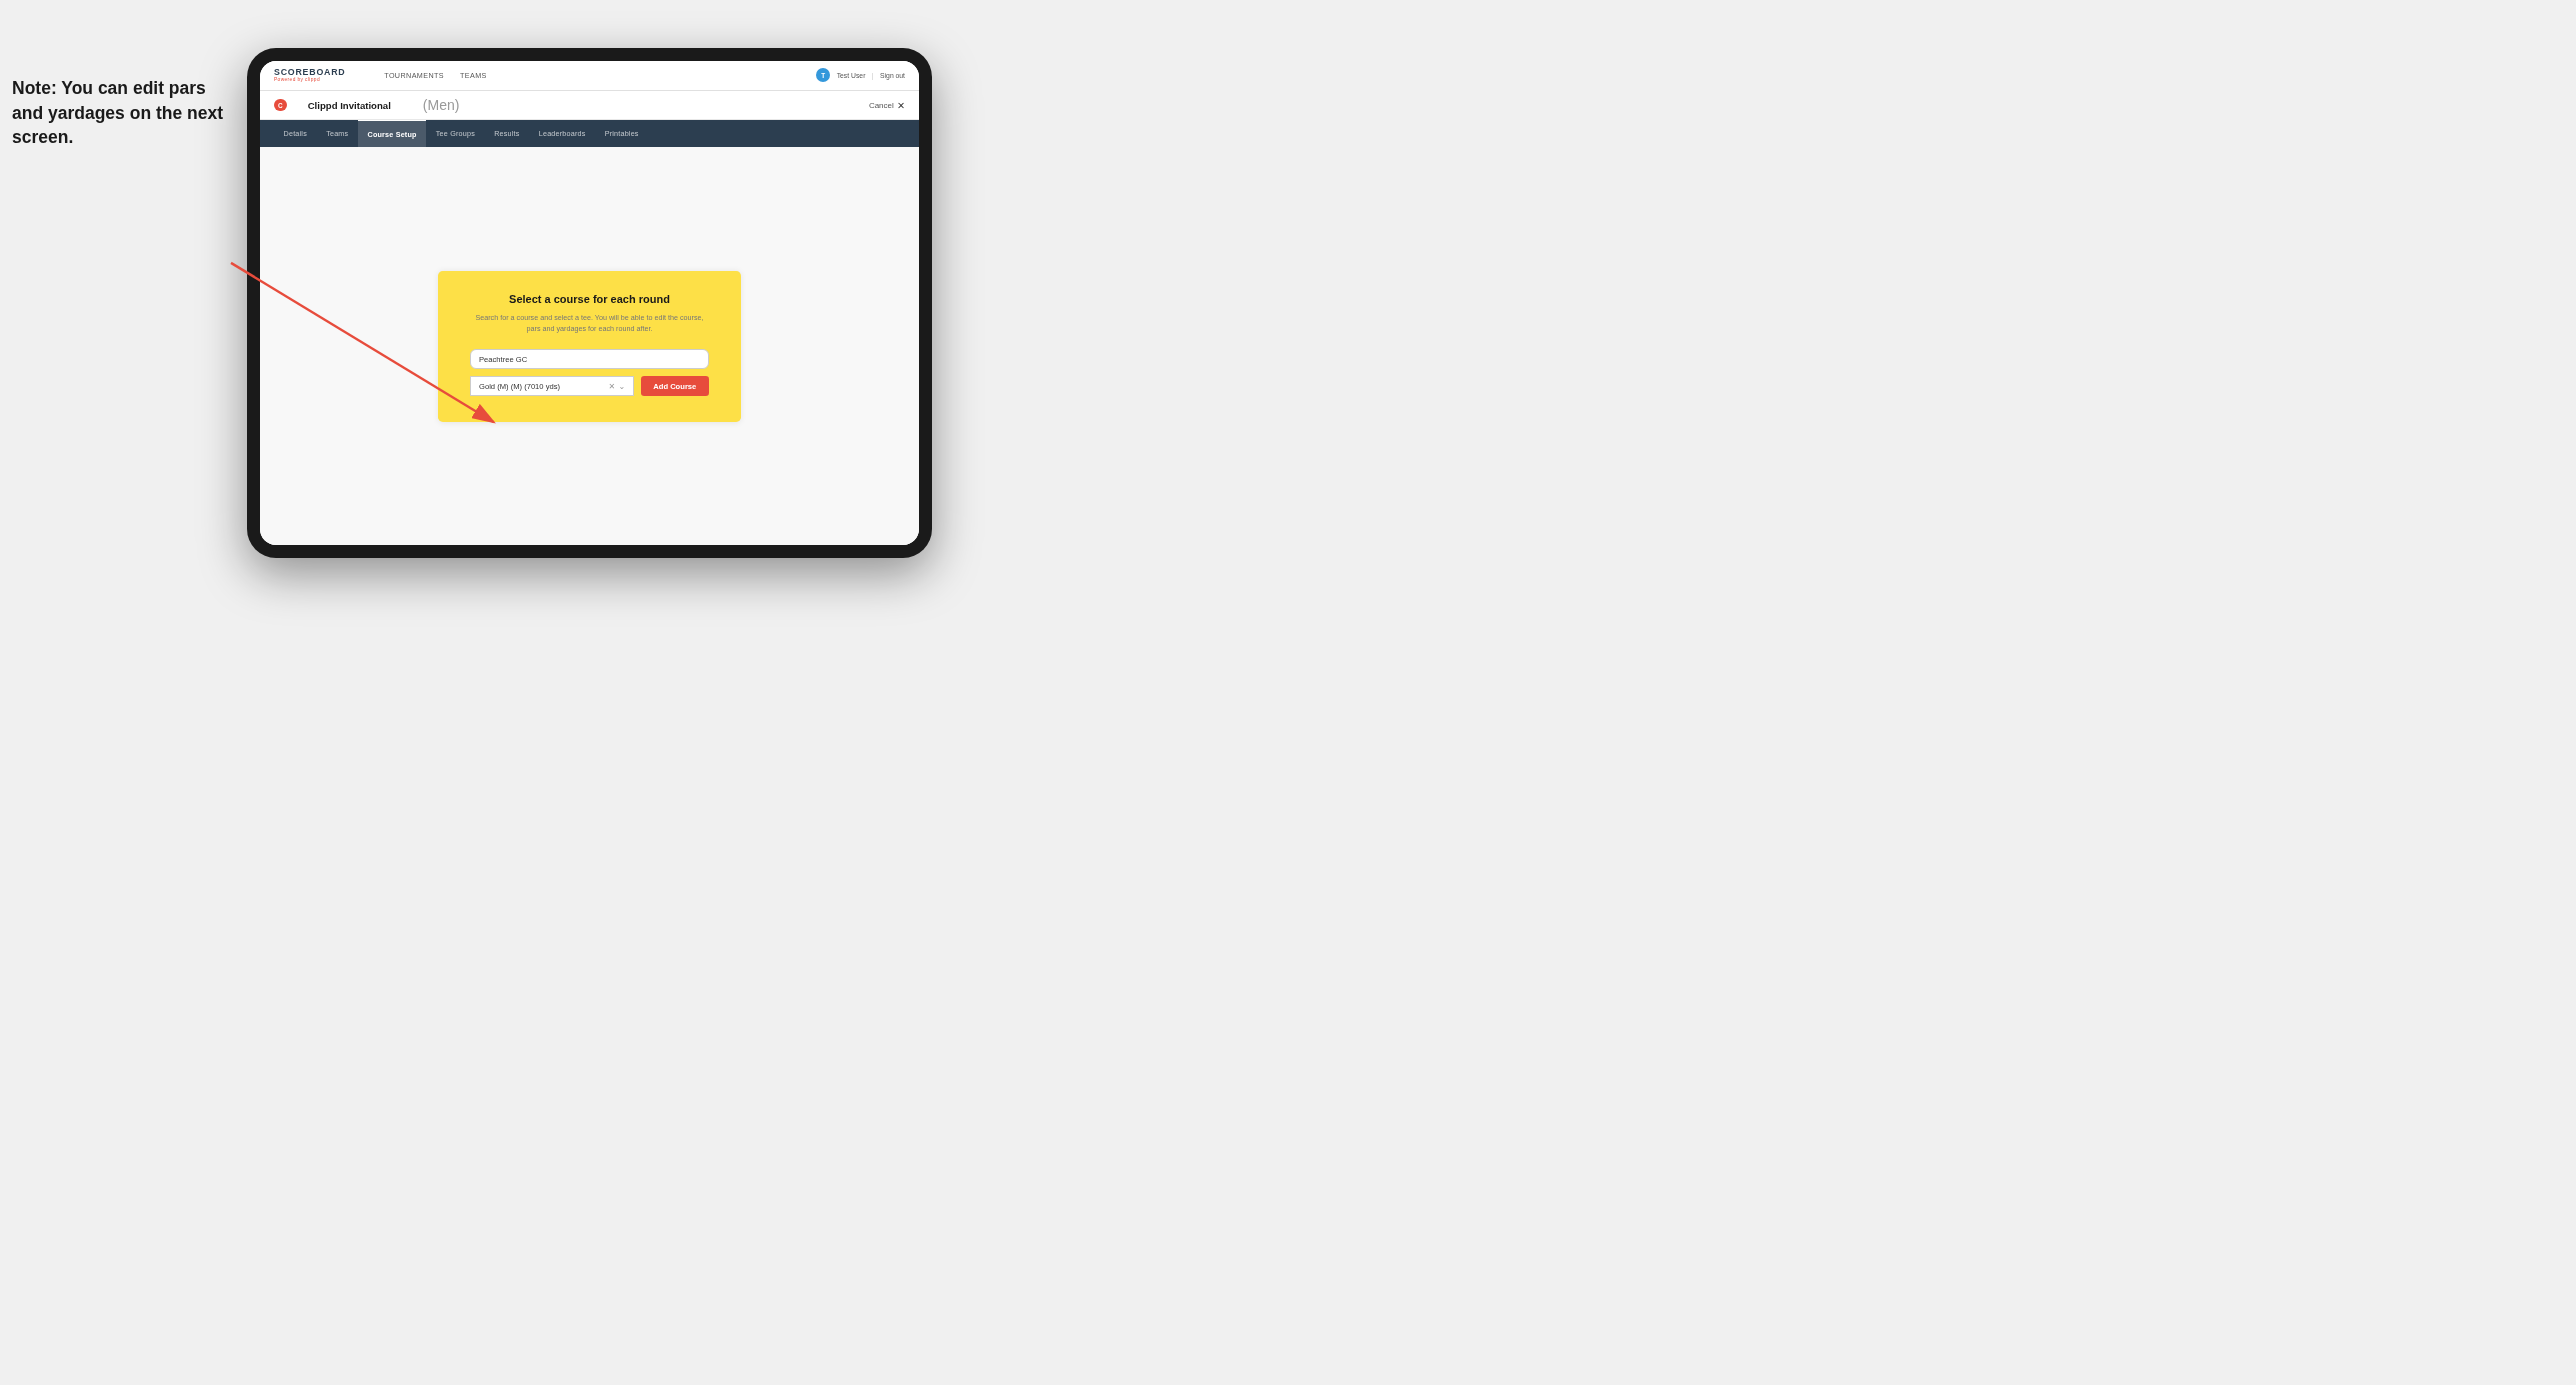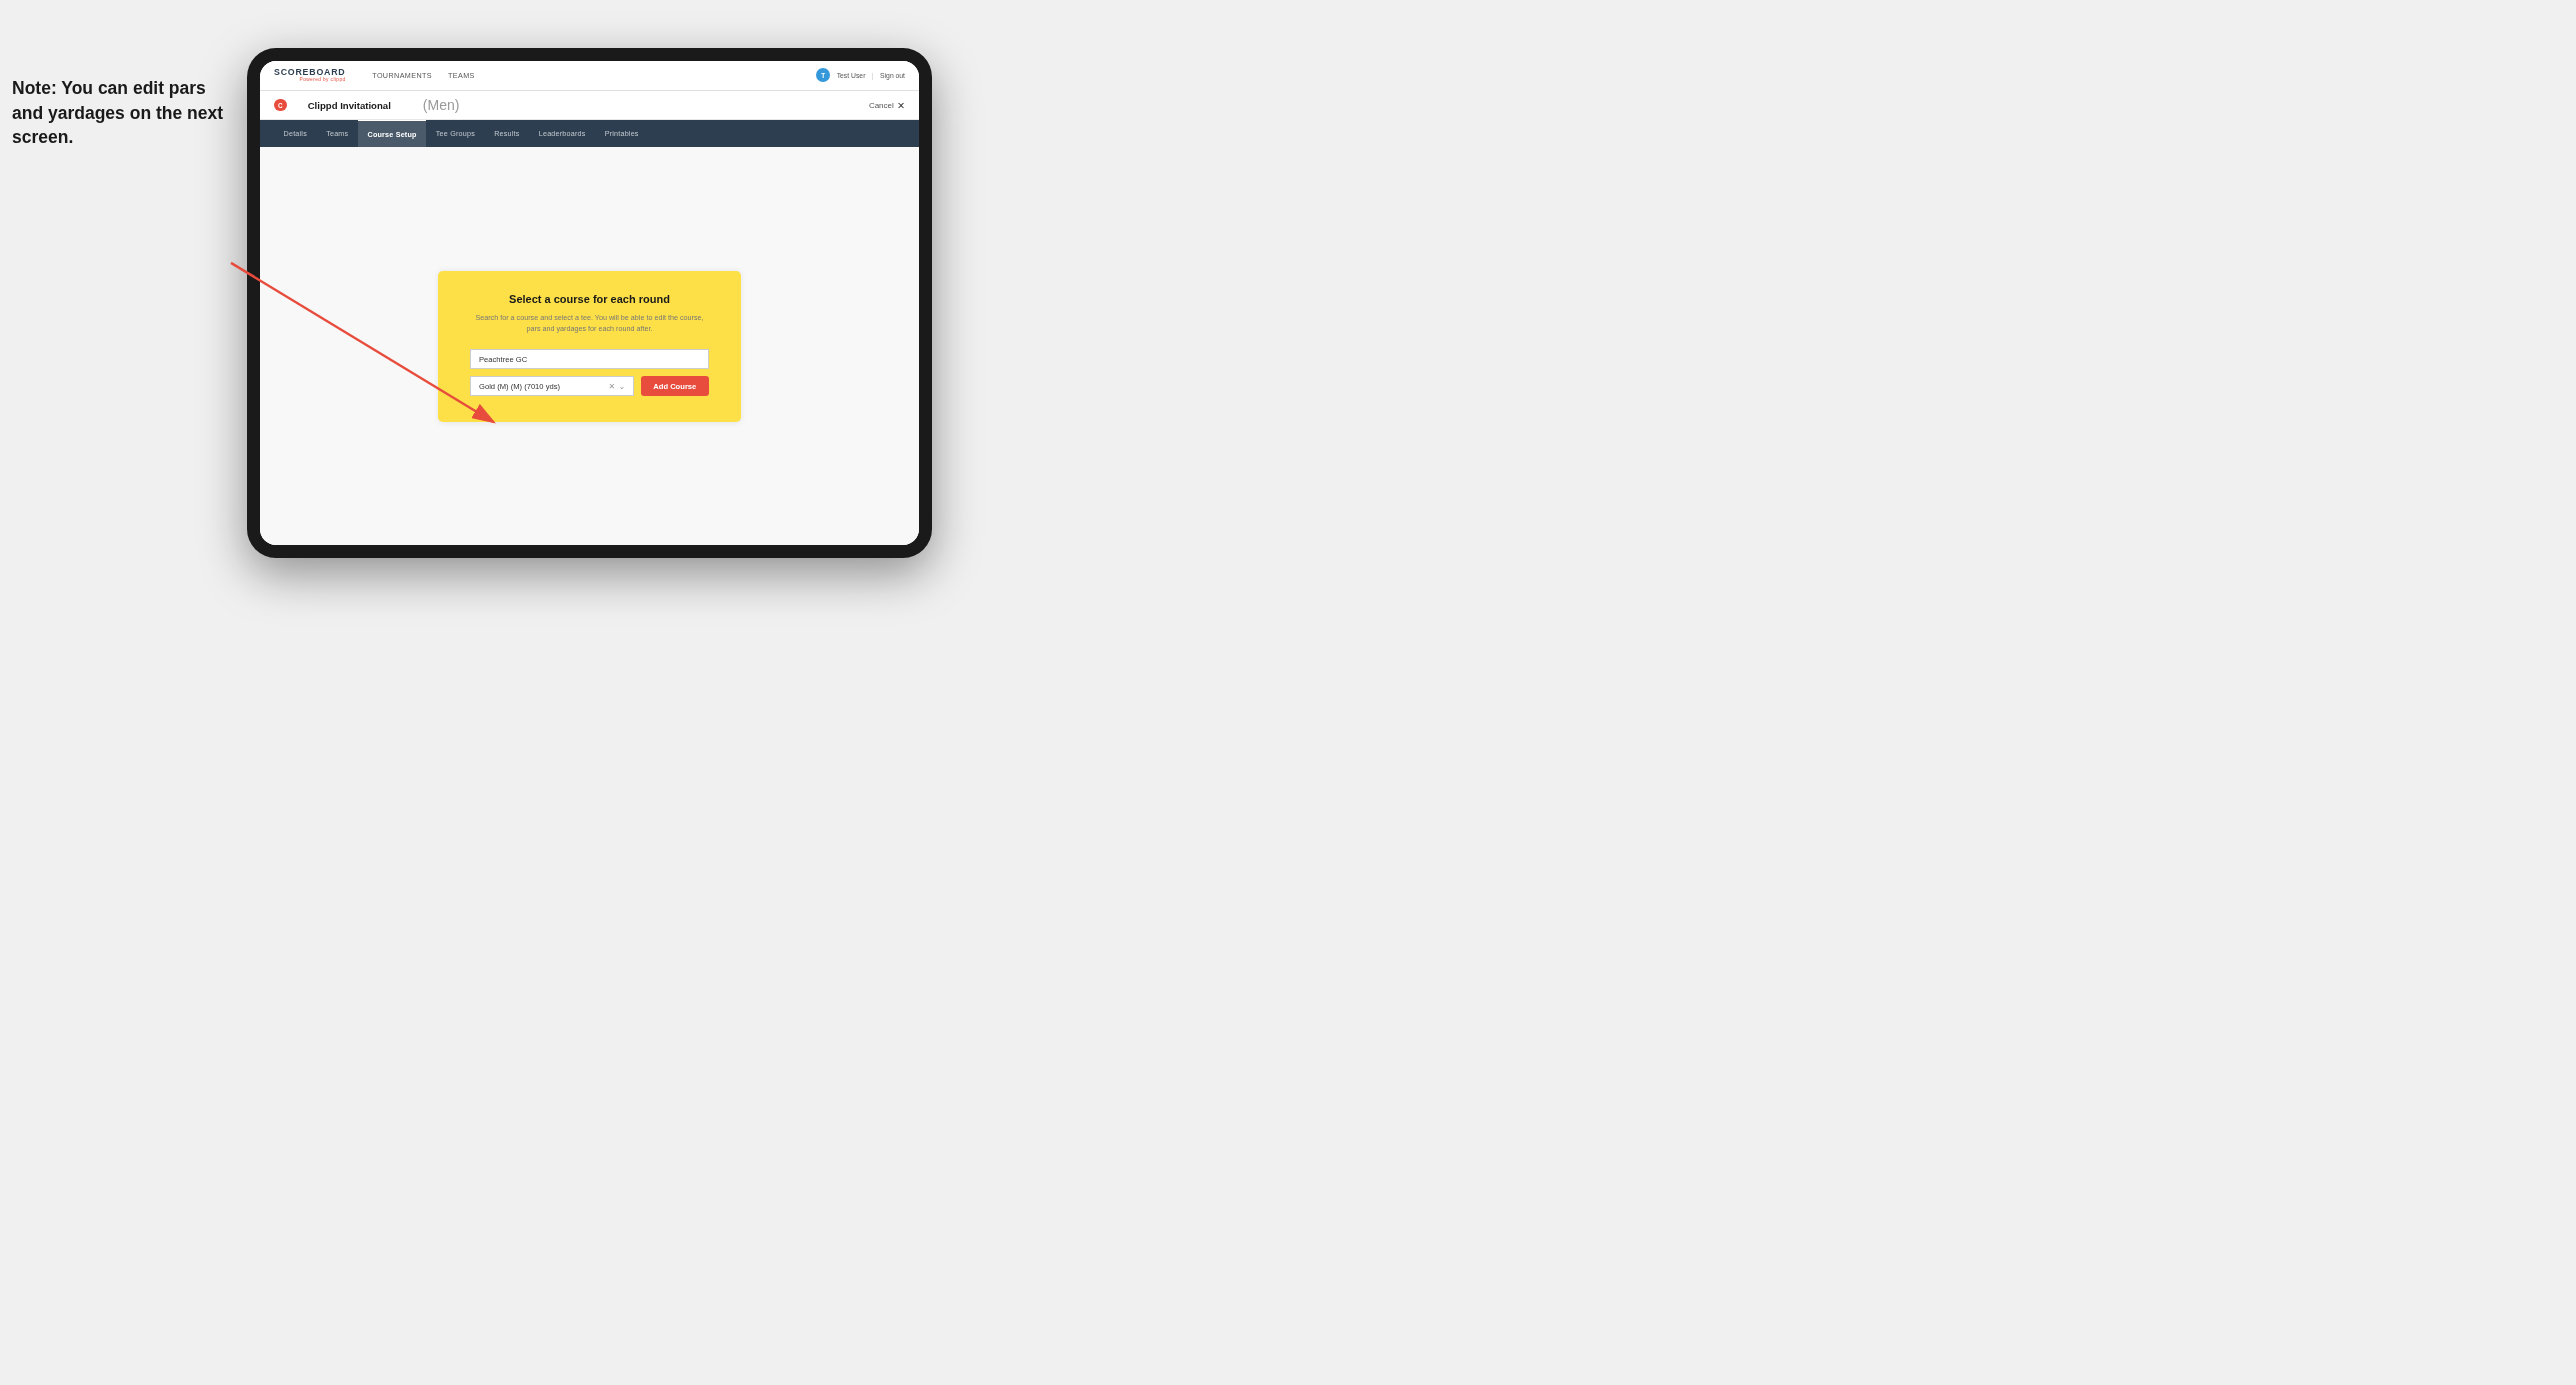--- a/index.html
+++ b/index.html
@@ -64,22 +64,21 @@
       padding: 0 14.3px;
       height: 30px;
       display: flex;
       align-items: center;
       justify-content: space-between;
       flex-shrink: 0;
     }
     .logo-area {
       display: flex;
       align-items: center;
-      gap: 14px;
-      text-align: right;
+      gap: 26px;
     }
     .logo-text {
       font-size: 8.8px;
       font-weight: 800;
       color: #2c3e50;
       letter-spacing: 0.8px;
       line-height: 1;
     }
     .logo-sub {
       font-size: 4.8px;
@@ -228,21 +227,21 @@
     }
     .card-desc {
       font-size: 7.2px;
       color: #777;
       line-height: 1.5;
       margin-bottom: 14.3px;
     }
     .search-input-field {
       width: 100%;
       border: 0.8px solid #ccc;
-      border-radius: 0;
+      border-radius: 6px;
       padding: 4.8px 8px;
       font-size: 7.6px;
       color: #333;
       outline: none;
       margin-bottom: 6.4px;
       text-align: left;
     }
     .tee-select-row {
       display: flex;
       align-items: center;

